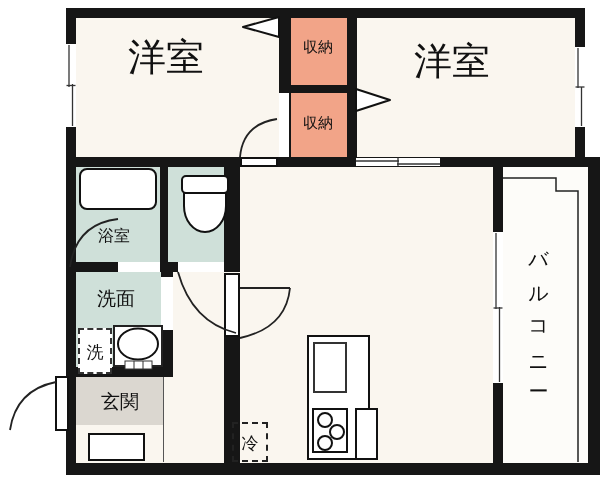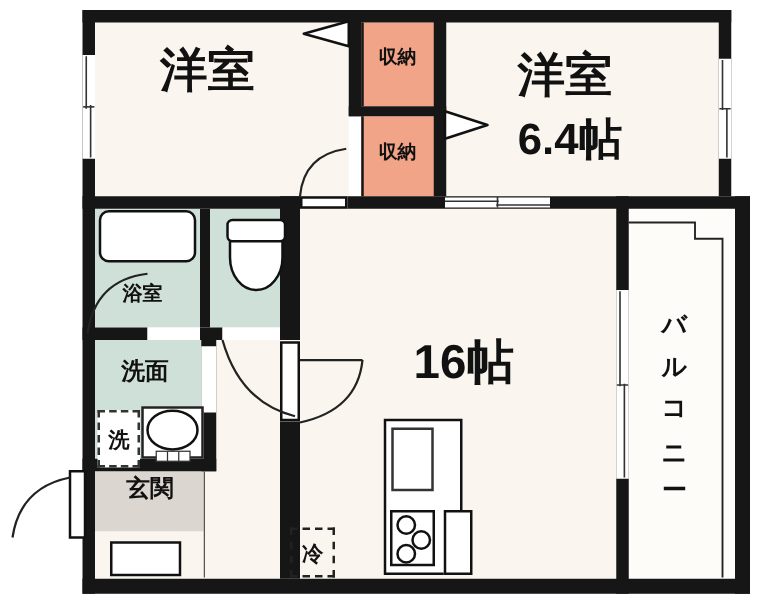--- a/index.html
+++ b/index.html
@@ -3,21 +3,21 @@
 <meta charset="utf-8">
 <style>
   html,body{margin:0;padding:0;background:#ffffff;}
   .plan{position:relative;width:607px;height:480px;background:#ffffff;overflow:hidden;
         font-family:"Liberation Sans","DejaVu Sans",sans-serif;color:#111;}
   .f{position:absolute;}                                   
   .w{position:absolute;background:#161616;}                
   .o{position:absolute;background:#ffffff;}                
   .fx{position:absolute;background:#ffffff;box-sizing:border-box;} 
   .lbl{position:absolute;transform:translate(-50%,-50%);white-space:nowrap;
-       font-weight:bold;color:#111;line-height:1;}
+       font-weight:normal;color:#111;line-height:1;}
   .vert{writing-mode:vertical-rl;transform:translate(-50%,0);letter-spacing:13px;}
   svg.ov{position:absolute;left:0;top:0;pointer-events:none;}
   .z1{z-index:1}.z2{z-index:2}.z3{z-index:3}.z4{z-index:4}.z5{z-index:5}.z6{z-index:6}
 </style>
 </head>
 <body>
 
 <div class="plan">
 
   <div class="f z1" style="left:76px;top:18px;width:203px;height:139px;background:#faf6ef"></div>
@@ -121,24 +121,22 @@
 
     <g fill="#fff" stroke="#111" stroke-width="2">
       <circle cx="325" cy="420" r="7"></circle>
         <circle cx="337" cy="432" r="7"></circle>
         <circle cx="325" cy="443" r="7"></circle>
     </g>
   </svg>
 
   <div class="lbl z6" style="left:166px;top:57px;font-size:38px">洋室</div>
   <div class="lbl z6" style="left:452px;top:61px;font-size:38px">洋室</div>
-  <div class="lbl z6" style="left:456px;top:112px;font-size:35px">6.4帖</div>
   <div class="lbl z6" style="left:318px;top:46px;font-size:15px">収納</div>
   <div class="lbl z6" style="left:318px;top:122px;font-size:15px">収納</div>
-  <div class="lbl z6" style="left:371px;top:290px;font-size:38px">16帖</div>
   <div class="lbl z6" style="left:114px;top:236px;font-size:16px">浴室</div>
   <div class="lbl z6" style="left:116px;top:298px;font-size:19px">洗面</div>
   <div class="lbl z6" style="left:95px;top:352px;font-size:17px">洗</div>
-  <div class="lbl z6" style="left:120px;top:391px;font-size:19px">玄関</div>
+  <div class="lbl z6" style="left:120px;top:401px;font-size:19px">玄関</div>
   <div class="lbl z6" style="left:250px;top:443px;font-size:17px">冷</div>
   <div class="lbl vert z6" style="left:539px;top:237px;font-size:20px">バルコニー</div>
 
 </div>
 
 </body></html>

